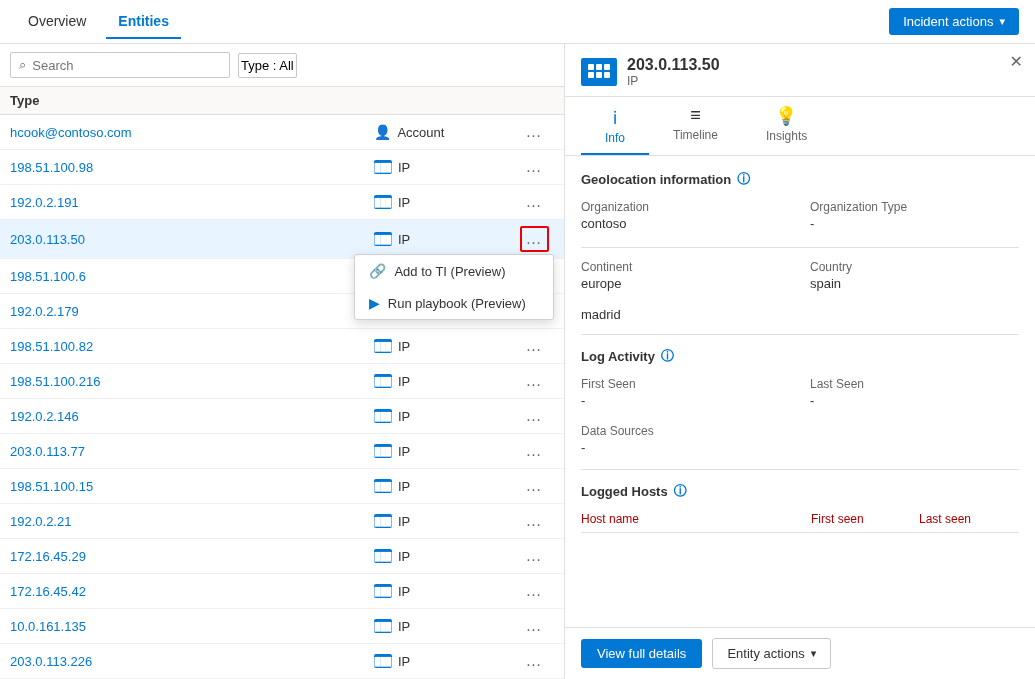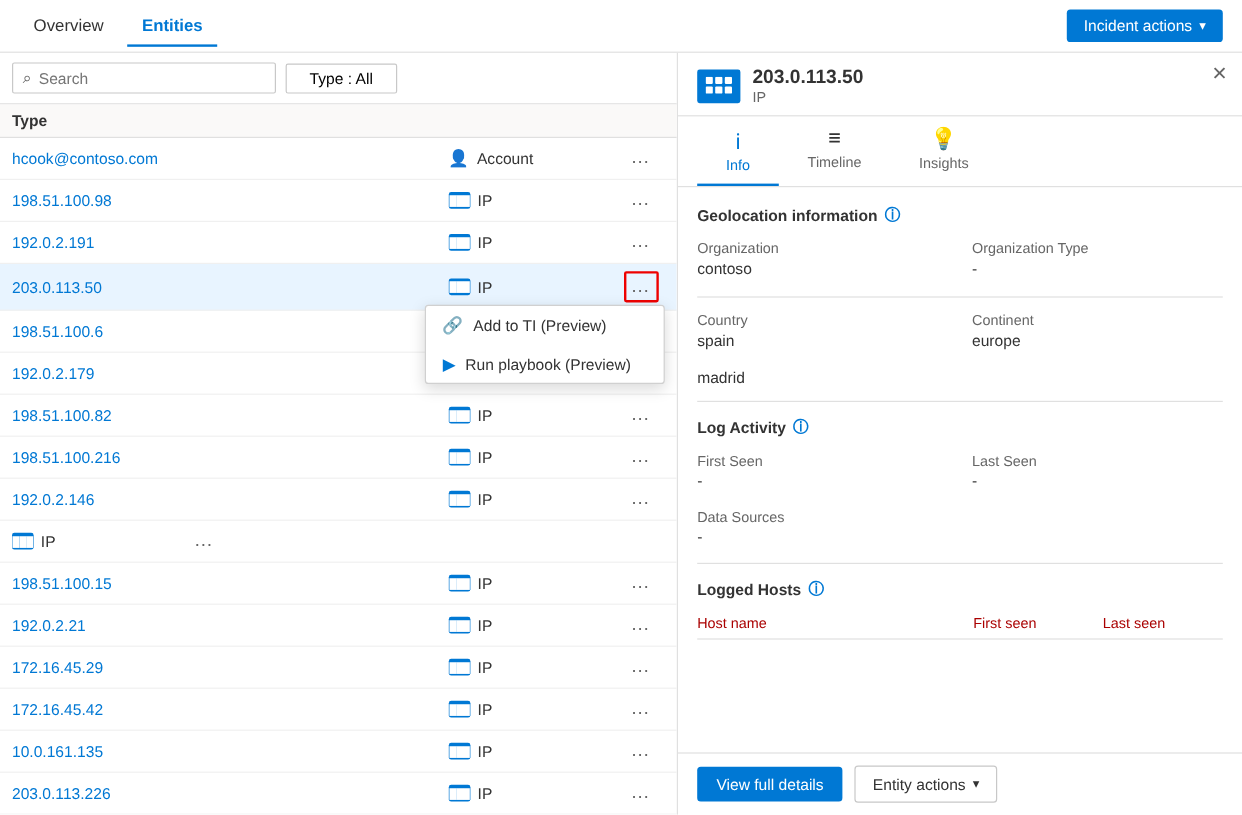--- a/index.html
+++ b/index.html
@@ -77,21 +77,21 @@
     }
     .search-input-wrap input {
       border: none;
       outline: none;
       font-size: 13px;
       width: 100%;
     }
     .type-badge {
       border: 1px solid #c8c8c8;
       border-radius: 2px;
-      padding: 4px 19px;
+      padding: 4px 2px;
       background: #fff;
       cursor: pointer;
       font-size: 13px;
     }
 
     
     .entity-table {
       flex: 1;
       overflow-y: auto;
       overflow-x: hidden;
@@ -464,20 +464,21 @@
         <div class="row-type">
           <span class="ip-icon">███</span>
           <span>IP</span>
         </div>
         <div class="row-more">
           <button class="more-btn">…</button>
         </div>
       </div>
 
       <div class="table-row">
+        <div class="row-name">203.0.113.77</div>
         <div class="row-type">
           <span class="ip-icon">███</span>
           <span>IP</span>
         </div>
         <div class="row-more">
           <button class="more-btn">…</button>
         </div>
       </div>
 
       <div class="table-row">
@@ -599,26 +600,26 @@
         <div>
           <div class="field-label">Organization Type</div>
           <div class="field-value">-</div>
         </div>
       </div>
 
       <hr class="divider">
 
       <div class="two-col-grid">
         <div>
+          <div class="field-label">Continent</div>
+          <div class="field-value">europe</div>
+        </div>
+        <div>
           <div class="field-label">Country</div>
           <div class="field-value">spain</div>
-        </div>
-        <div>
-          <div class="field-label">Continent</div>
-          <div class="field-value">europe</div>
         </div>
       </div>
 
       <div class="city-field">madrid</div>
 
       <hr class="divider">
 
       <div class="section-title log-activity-section">
         <span>Log Activity</span>
         <span class="info-icon">ⓘ</span>

